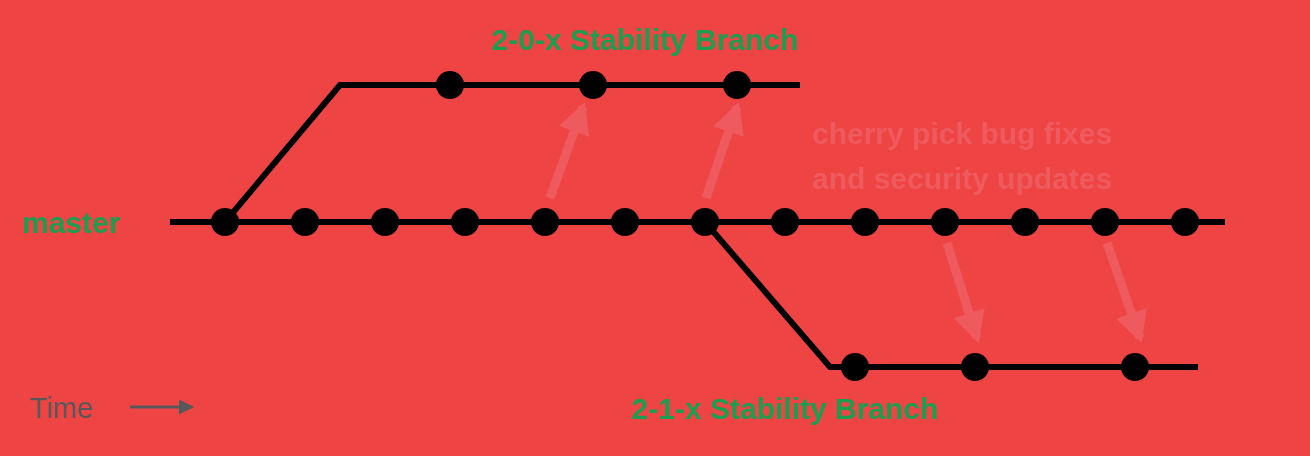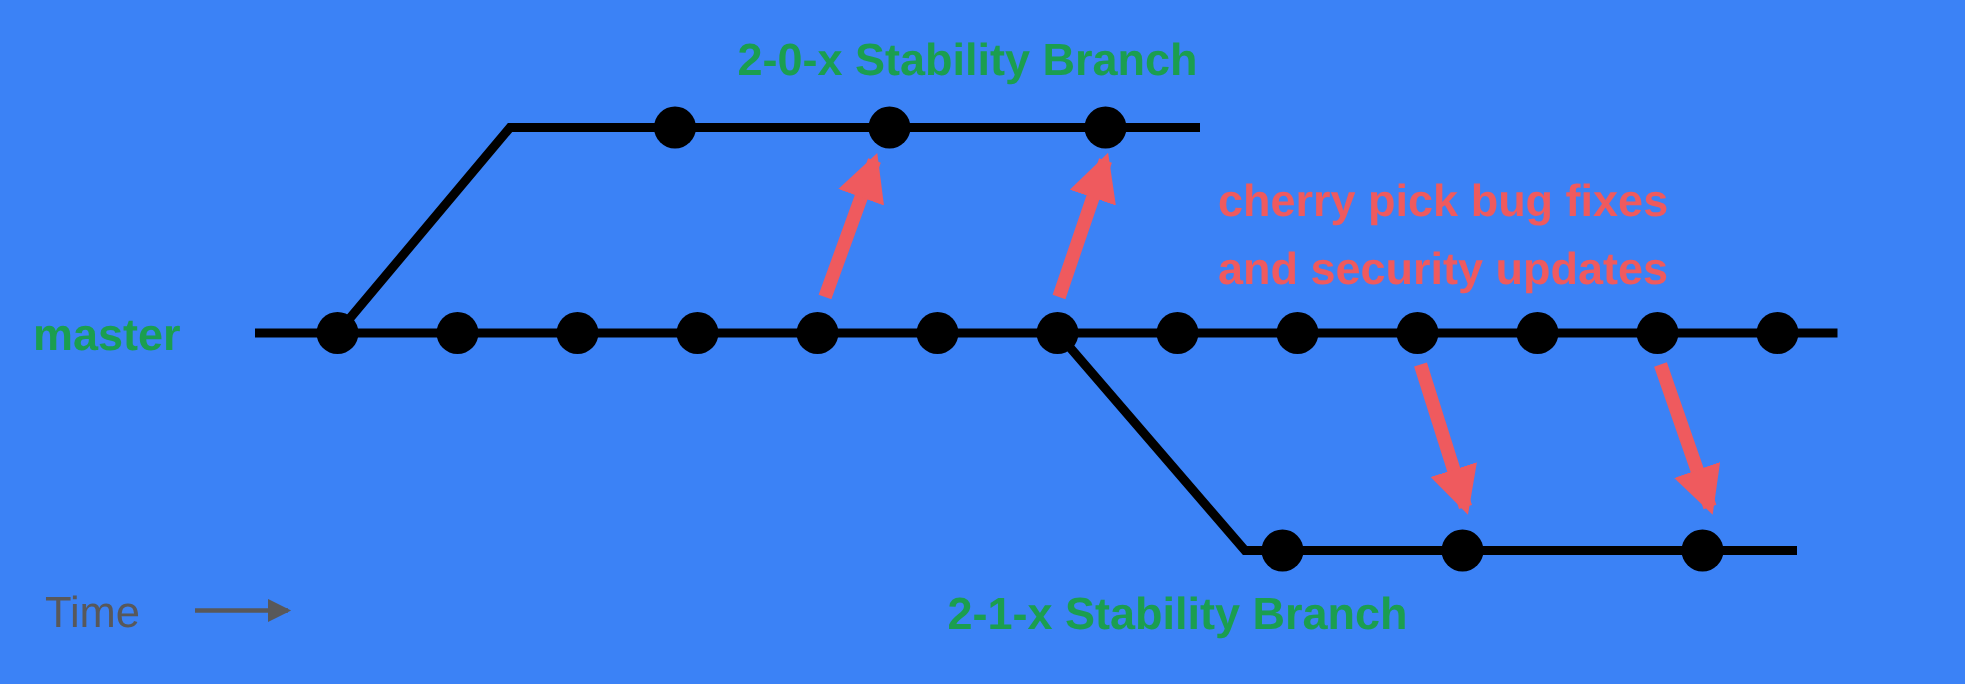--- a/index.html
+++ b/index.html
@@ -4,21 +4,21 @@
 <style>
   html, body {
     margin: 0;
     padding: 0;
     background: #ffffff;
   }
   .canvas {
     position: relative;
     width: 1310px;
     height: 456px;
-    background: #3b82f6;
+    background: #ef4444;
     overflow: hidden;
     font-family: "Liberation Sans", "DejaVu Sans", sans-serif;
   }
   svg text {
     font-family: "Liberation Sans", "DejaVu Sans", sans-serif;
   }
   .branch-label {
     font-size: 30px;
     font-weight: bold;
   }

